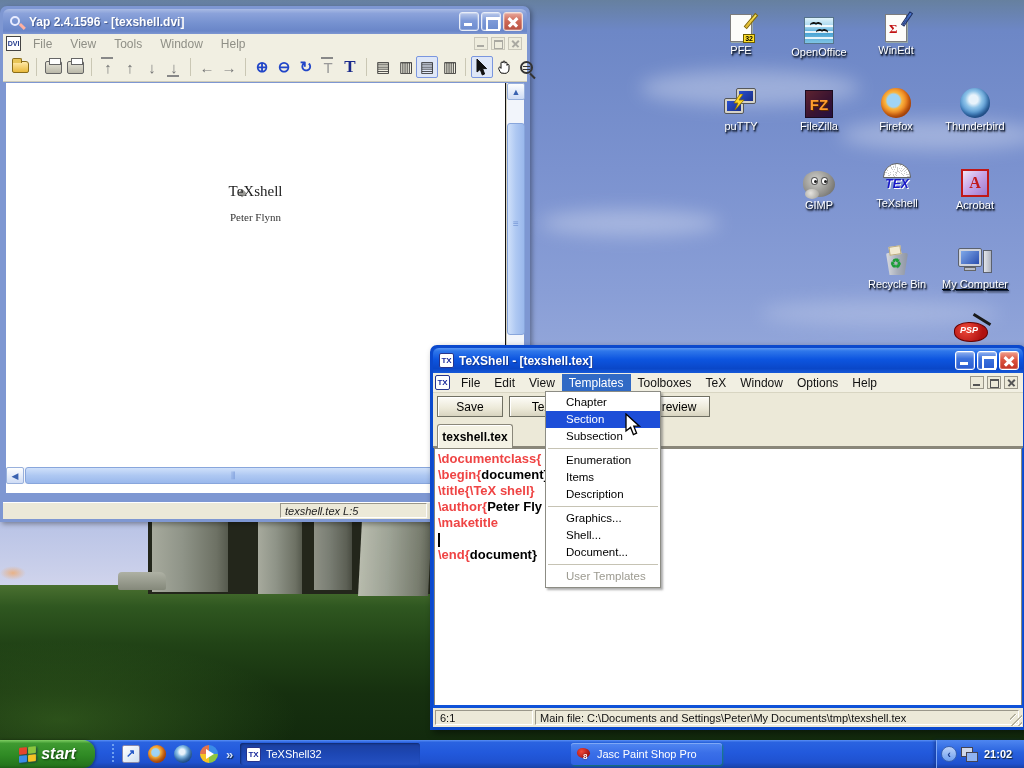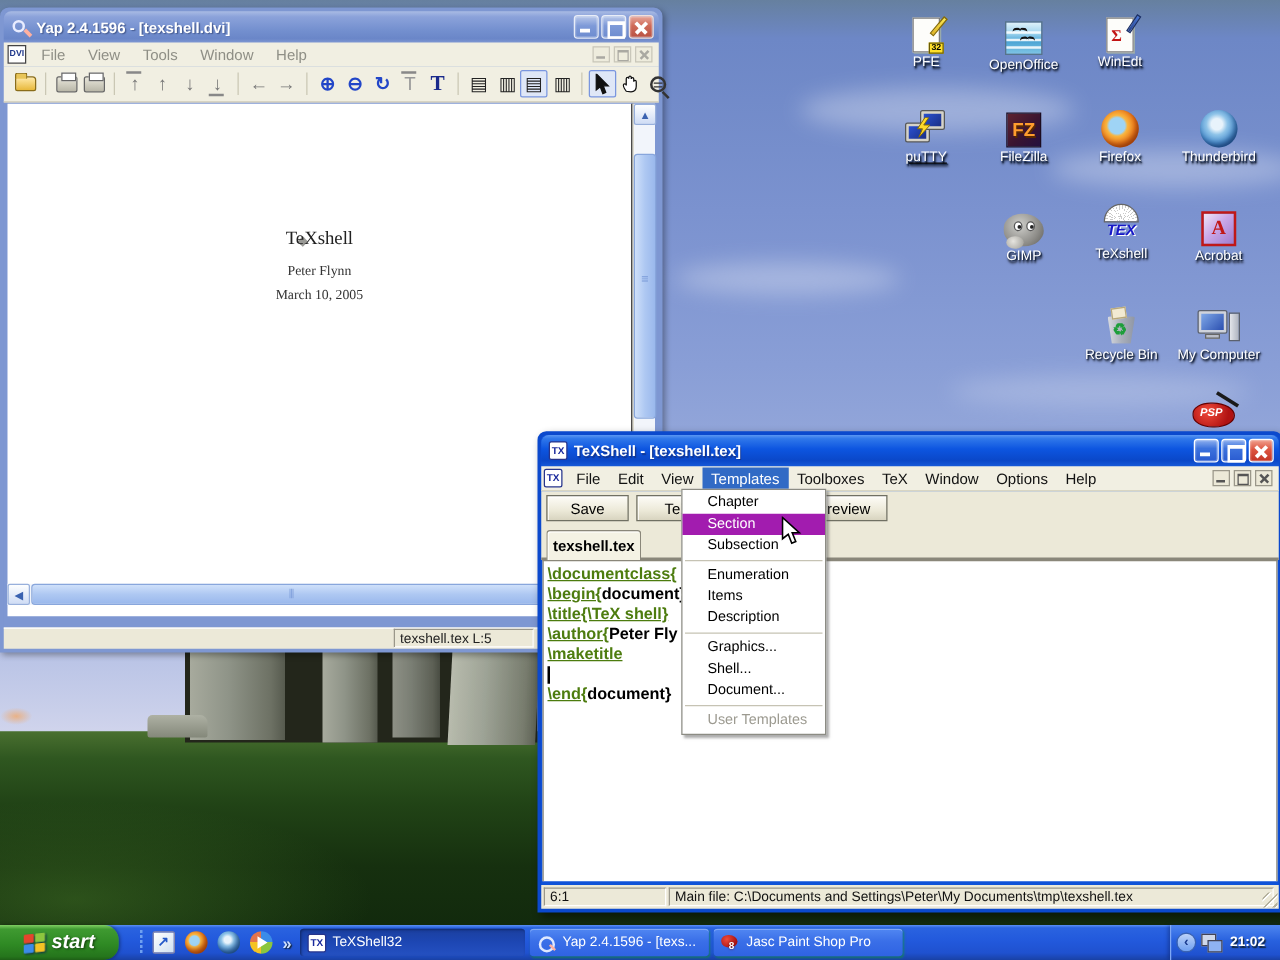--- a/index.html
+++ b/index.html
@@ -130,45 +130,45 @@
 
   .vscroll { position:absolute; right:3px; top:74px; width:18px; height:410px; background:#f2f5fb; border-left:1px solid #d6d2c2; }
   .sbtn { position:absolute; left:0; width:18px; height:17px; background:linear-gradient(180deg,#fdfefe,#cfdcf5); border:1px solid #98b0dc; border-radius:2px; color:#3a62b0; font-size:9px; display:flex; align-items:center; justify-content:center; }
   .vthumb { position:absolute; left:0; top:40px; width:18px; height:212px; background:linear-gradient(90deg,#cfe0fa,#aec8f2 50%,#9ab8ec); border:1px solid #88a6dc; border-radius:3px; }
   .vthumb:after { content:"≡"; position:absolute; left:5px; top:94px; color:#7a9ad8; font-size:10px; }
   .hscroll { position:absolute; left:3px; bottom:35px; width:501px; height:17px; background:#f2f5fb; }
   .hthumb { position:absolute; left:19px; top:0; width:420px; height:17px; background:linear-gradient(180deg,#cfe0fa,#aec8f2 50%,#9ab8ec); border:1px solid #88a6dc; border-radius:3px; }
   .hthumb:after { content:"⦀"; position:absolute; left:205px; top:2px; color:#7a9ad8; font-size:10px; }
   .corner { position:absolute; right:3px; bottom:35px; width:18px; height:17px; background:#ece9d8; }
   .yap-status { position:absolute; left:0; right:0; bottom:0; height:17px; background:#ece9d8; border-top:1px solid #fff; font-size:11px; color:#222; }
-  .yap-cell { position:absolute; right:100px; bottom:1px; width:112px; height:15px; border:1px solid; border-color:#9a978a #fff #fff #9a978a; padding:1px 4px; }
+  .yap-cell { position:absolute; right:100px; bottom:1px; width:147px; height:15px; border:1px solid; border-color:#9a978a #fff #fff #9a978a; padding:1px 4px;font-style:italic; }
 
   
   #texshell { left:430px; top:345px; width:596px; height:385px; z-index:10;
     background:#0f52d8; border:3px solid #0b49cd; box-shadow:3px 3px 7px rgba(0,0,0,.45); }
   #texshell .titlebar { background:linear-gradient(180deg,#5a96f2 0%,#2f77ea 12%,#0d55e0 45%,#0a47c8 82%,#1659d8 100%); }
   #texshell .menubar { top:25px; height:20px; border-bottom:1px solid #d8d5c2; }
   .tx-icon { width:15px; height:15px; background:#fff; border:1px solid #26348c; border-radius:2px; color:#1a2a9c; font-size:8px; font-weight:bold; display:flex; align-items:center; justify-content:center; margin:0 4px 0 2px; }
   #texshell .toolbar2 { position:absolute; left:0; right:0; top:45px; height:27px; background:#ece9d8; }
   .push-btn { position:absolute; top:3px; height:21px; background:linear-gradient(180deg,#fdfcf7,#ece9d8 60%,#d8d4c0); border:1px solid #707063; box-shadow:inset 1px 1px 0 #fff; font-size:12px; color:#000; display:flex; align-items:center; justify-content:center; }
   #texshell .tabbar { position:absolute; left:0; right:0; top:72px; height:28px; background:#ece9d8; border-bottom:2px solid #8a877a; }
   .tab { position:absolute; left:4px; top:4px; width:76px; height:24px; background:#f4f2e4; border:1px solid #8a877a; border-bottom:none; border-radius:3px 3px 0 0; box-shadow:inset 1px 1px 0 #fff; font-weight:bold; font-size:12px; display:flex; align-items:center; justify-content:center; }
   #texshell .editor { position:absolute; left:1px; right:1px; top:100px; bottom:22px; background:#fff; border:1px solid #8a877a; border-bottom:none; overflow:hidden; }
   .eline { position:absolute; left:3px; white-space:pre; font-weight:bold; font-size:13px; line-height:16px; }
-  .eline .red { color:#4d7c0f;text-decoration:underline; } .eline .blk { color:#000; }
+  .eline .red { color:#ef4444; } .eline .blk { color:#000; }
   .caret { position:absolute; left:3px; width:2px; height:14px; background:#000; }
   #texshell .statusbar2 { position:absolute; left:0; right:0; bottom:0; height:19px; background:#ece9d8; font-size:11px; color:#111; }
   .st-cell { position:absolute; top:2px; height:15px; border:1px solid; border-color:#9a978a #fff #fff #9a978a; padding:1px 4px; white-space:nowrap; overflow:hidden; }
   .grip { position:absolute; right:1px; bottom:1px; width:12px; height:12px;
     background:repeating-linear-gradient(135deg, transparent 0 3px, #b5b29e 3px 4.5px, #fff 4.5px 5.5px); }
 
   
   #tmpl-menu { position:absolute; left:545px; top:391px; width:116px; background:#fff; border:1px solid #8c8c84; box-shadow:2px 2px 2px rgba(90,90,90,.5); z-index:50; padding:2px 0; }
   .dd-item { height:17px; line-height:17px; padding-left:20px; font-size:11.5px; color:#000; white-space:nowrap; }
-  .dd-item.sel { background:#a21caf; color:#fff; }
+  .dd-item.sel { background:#1d4ed8; color:#fff; }
   .dd-item.dis { color:#9c9a90; }
   .dd-sep { height:1px; background:#c6c3b4; margin:3px 2px; }
 
   
   #cursor { position:absolute; left:625px; top:413px; z-index:60; }
 
   
   #taskbar { position:absolute; left:0; bottom:0; width:1024px; height:28px; z-index:100;
     background:linear-gradient(180deg,#5a90f5 0%,#2a63e0 8%,#2259dc 45%,#1f51cf 80%,#1941a5 100%); }
   #startbtn { position:absolute; left:0; top:0; width:95px; height:28px; border-radius:0 12px 12px 0;
@@ -250,21 +250,21 @@
   </div>
   <div class="desk-icon" style="left:857px; top:8px;">
     <div class="art">
         <div class="page">
       <span class="i-we-sigma">Σ</span>
           <div class="i-we-pen"></div>
         </div>
       </div>
     <div class="lbl">WinEdt</div>
   </div>
-  <div class="desk-icon" style="left:702px; top:84px;text-decoration:underline;">
+  <div class="desk-icon" style="left:702px; top:84px;">
     <div class="art">
         <div class="i-putty">
       <div class="mini-mon" style="left:0; top:10px;">
             <div class="scr"></div>
           </div>
       <div class="mini-mon" style="left:12px; top:0;">
             <div class="scr"></div>
           </div>
       <svg width="14" height="16" style="position:absolute; left:8px; top:6px;">
             <polygon points="8,0 2,9 6,9 3,16 12,6 7,6 11,0" fill="#ffd92a" stroke="#8a6d00" stroke-width="0.8"></polygon>
@@ -323,21 +323,21 @@
   <div class="desk-icon" style="left:858px; top:242px;">
     <div class="art">
         <div class="i-bin">
       <div class="body"></div>
           <div class="paper"></div>
           <div class="rec">♻</div>
         </div>
       </div>
     <div class="lbl">Recycle Bin</div>
   </div>
-  <div class="desk-icon" style="left:936px; top:242px;">
+  <div class="desk-icon" style="left:936px; top:242px;text-decoration:underline;">
     <div class="art">
         <div class="i-comp">
       <div class="mon">
             <div class="scr"></div>
           </div>
           <div class="base"></div>
           <div class="tower"></div>
         </div>
       </div>
     <div class="lbl">My Computer</div>
@@ -419,21 +419,20 @@
       </span>
       <span class="ticn">
           <span class="mag"></span>
         </span>
     </div>
 
     <div class="client">
       <span class="dvi-orn">◆</span>
       <div class="dvi-title">TeXshell</div>
       <div class="dvi-author">Peter Flynn</div>
-      <div class="dvi-date">March 10, 2005</div>
     </div>
 
     <div class="vscroll">
       <div class="sbtn" style="top:0;">▲</div>
       <div class="vthumb"></div>
       <div class="sbtn" style="bottom:0; top:auto;">▼</div>
     </div>
     <div class="hscroll">
       <div class="sbtn" style="left:0; top:0; height:17px;">◀</div>
       <div class="hthumb"></div>
@@ -538,24 +537,20 @@
       <span class="qicon i-ff" style="width:18px;height:18px;"></span>
       <span class="qicon i-tb" style="width:18px;height:18px;"></span>
       <span class="qicon q-wmp"></span>
       <span class="chev">»</span>
       <span class="qsep"></span>
     </div>
     <div class="taskbtn active" style="left:240px; width:180px;">
       <span class="tk-ico tk-tex">TX</span>
       <span>TeXShell32</span>
     </div>
-    <div class="taskbtn normal" style="left:424px; width:143px;">
-      <span class="tk-ico tk-yap"></span>
-      <span>Yap 2.4.1596 - [texs...</span>
-    </div>
     <div class="taskbtn normal" style="left:571px; width:151px;">
       <span class="tk-ico tk-psp"></span>
       <span>Jasc Paint Shop Pro</span>
     </div>
     <div id="tray">
       <span class="tray-chev">‹</span>
       <span class="tray-net"></span>
       <span class="clock">21:02</span>
     </div>
   </div>

